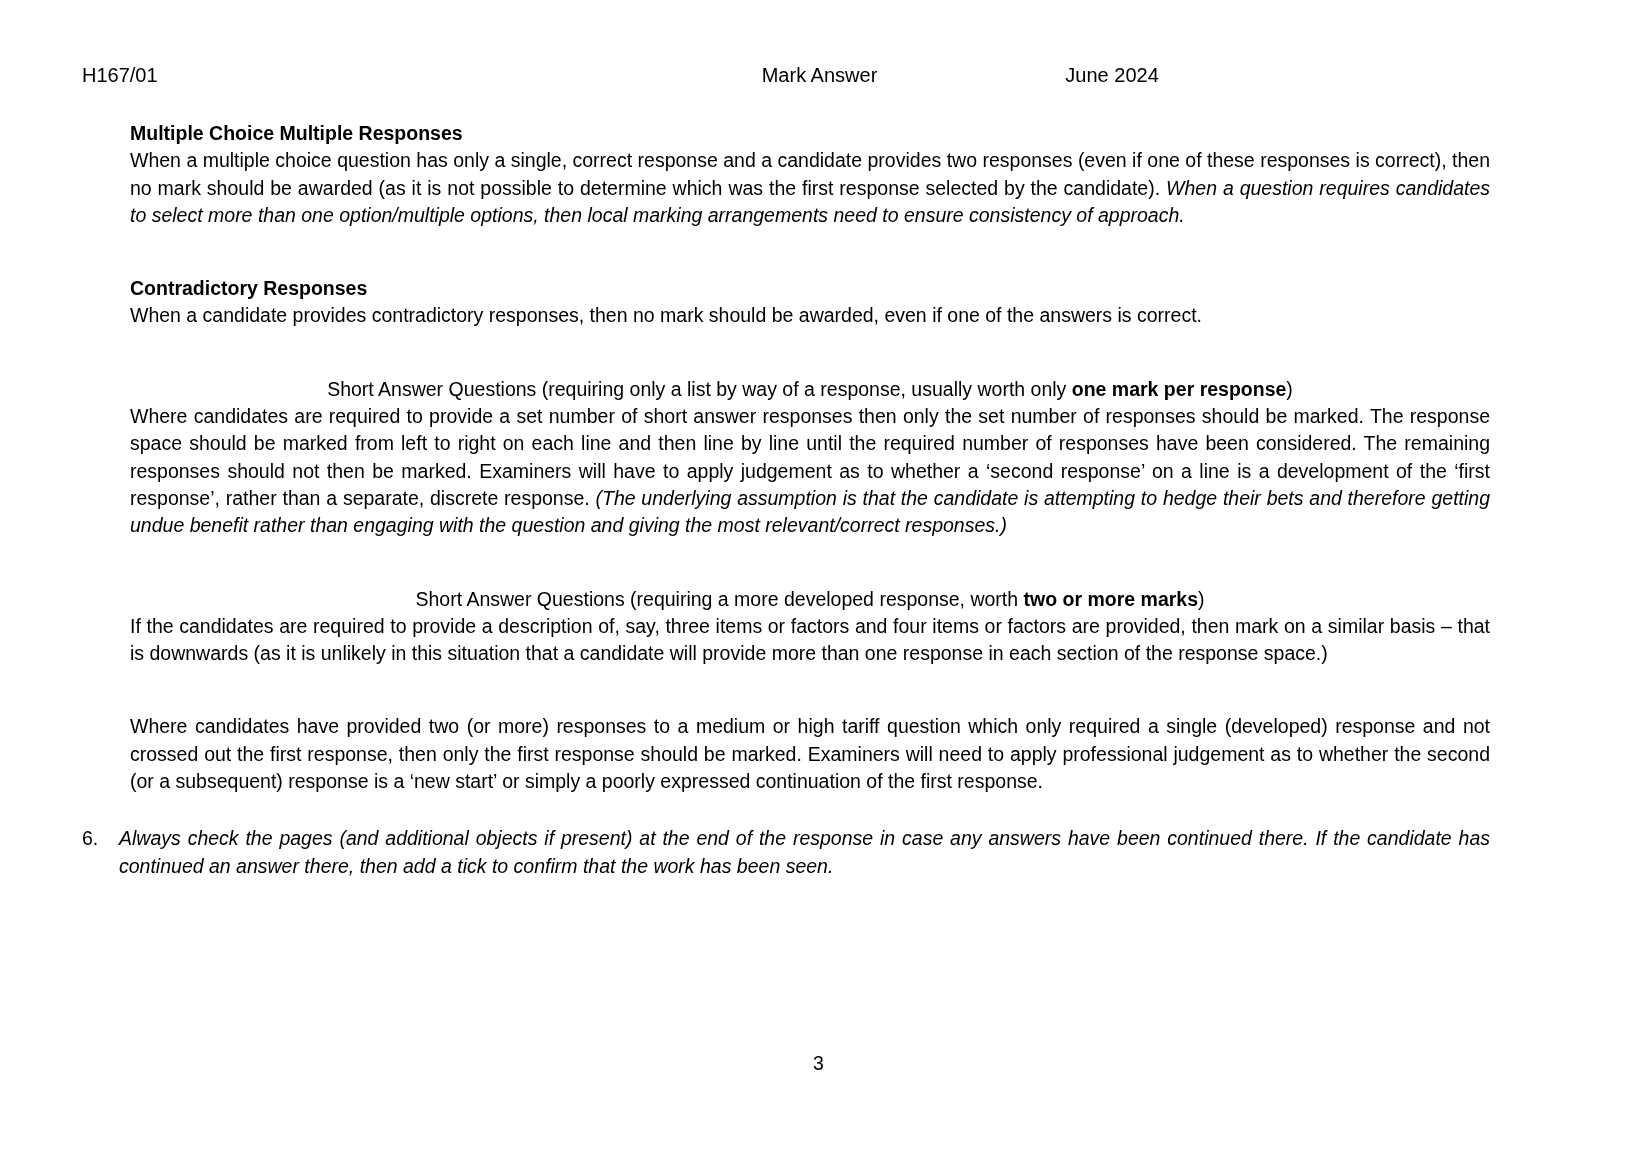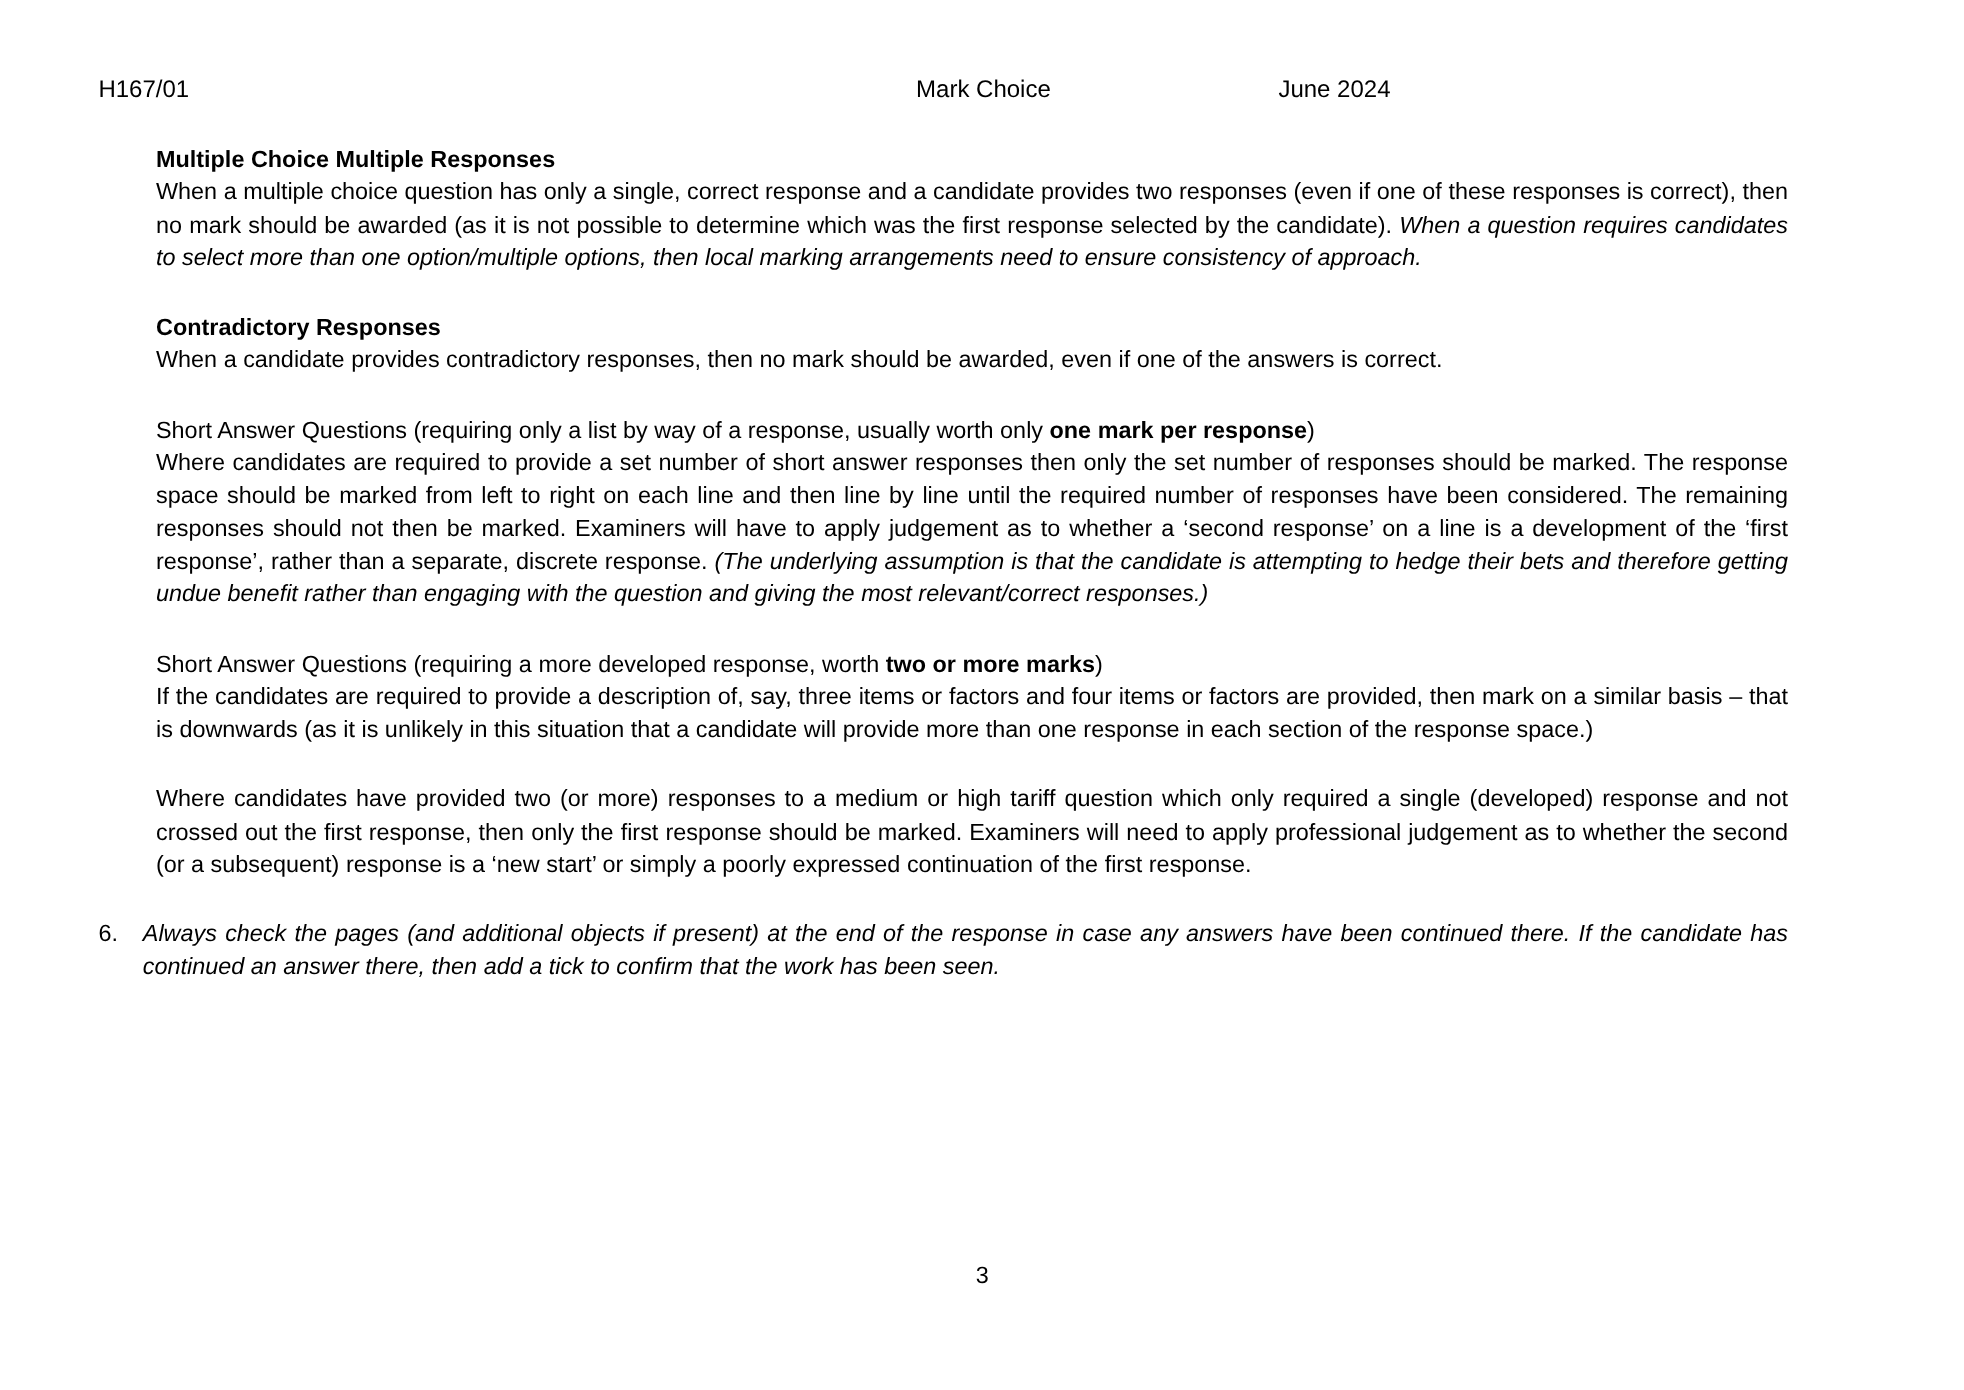--- a/index.html
+++ b/index.html
@@ -29,32 +29,32 @@
   .doc-header .h-center { flex: 1 1 0; text-align: center; }
   .doc-header .h-right  { flex: 1 1 0; text-align: left; }
 
   .doc-body {
     margin: 33px 147px 0 130px;
     font-size: 19.5px;
     line-height: 27.3px;
     text-align: justify;
   }
   .section { margin: 0; }
-  .section + .section { margin-top: 31px; }
+  .section + .section { margin-top: 46px; }
   .section p { margin: 0; }
   .section-heading {
     font-weight: bold;
     font-size: 19.5px;
     line-height: 27.3px;
     margin: 0;
   }
   .sub-heading {
     font-weight: normal;
     margin: 0;
-    text-align: left;
+    text-align: center;
   }
   .sub-heading strong { font-weight: bold; }
   em { font-style: italic; }
 
   .numbered-item {
     display: flex;
     margin: 30px 147px 0 82px;
     font-size: 19.5px;
     line-height: 27.3px;
   }
@@ -78,21 +78,21 @@
     line-height: 27.3px;
   }
 </style>
 </head>
 <body>
 
 <div class="page">
 
   <header class="doc-header">
     <span class="h-left">H167/01</span>
-    <span class="h-center">Mark Choice</span>
+    <span class="h-center">Mark Answer</span>
     <span class="h-right">June 2024</span>
   </header>
 
   <div class="doc-body">
 
     <div class="section">
       <p class="section-heading">Multiple Choice Multiple Responses</p>
       <p><span>When a multiple choice question has only a single, correct response and a candidate provides two responses (even if one of these responses is correct), then no mark should be awarded (as it is not possible to determine which was the first response selected by the candidate).</span> <em>When a question requires candidates to select more than one option/multiple options, then local marking arrangements need to ensure consistency of approach.</em></p>
     </div>
 

